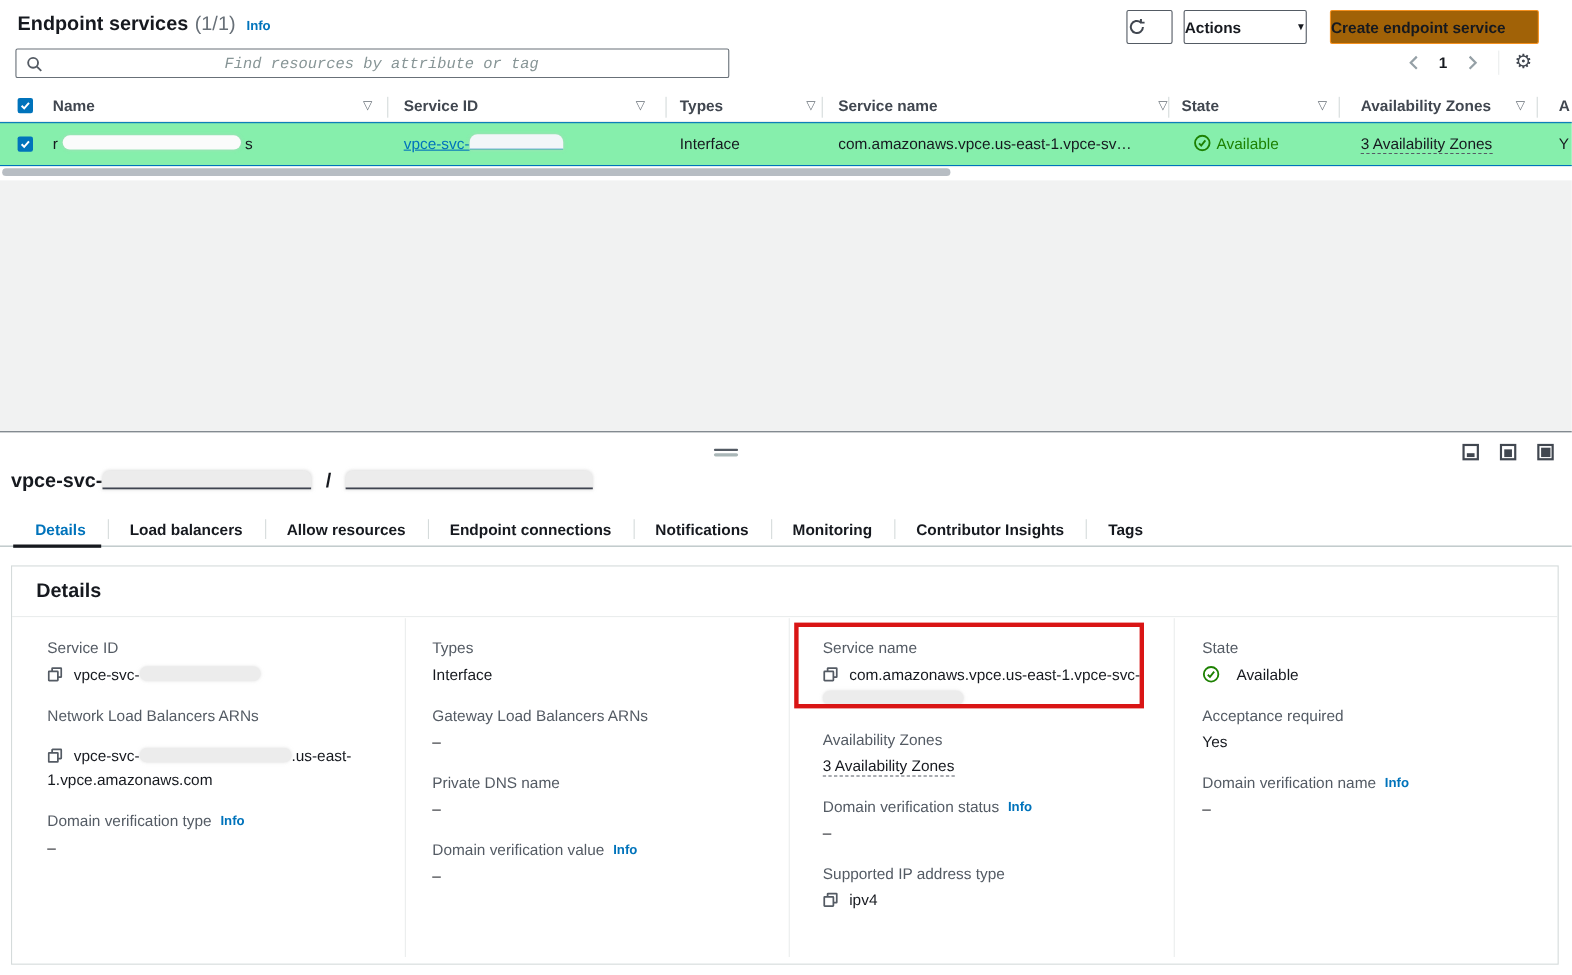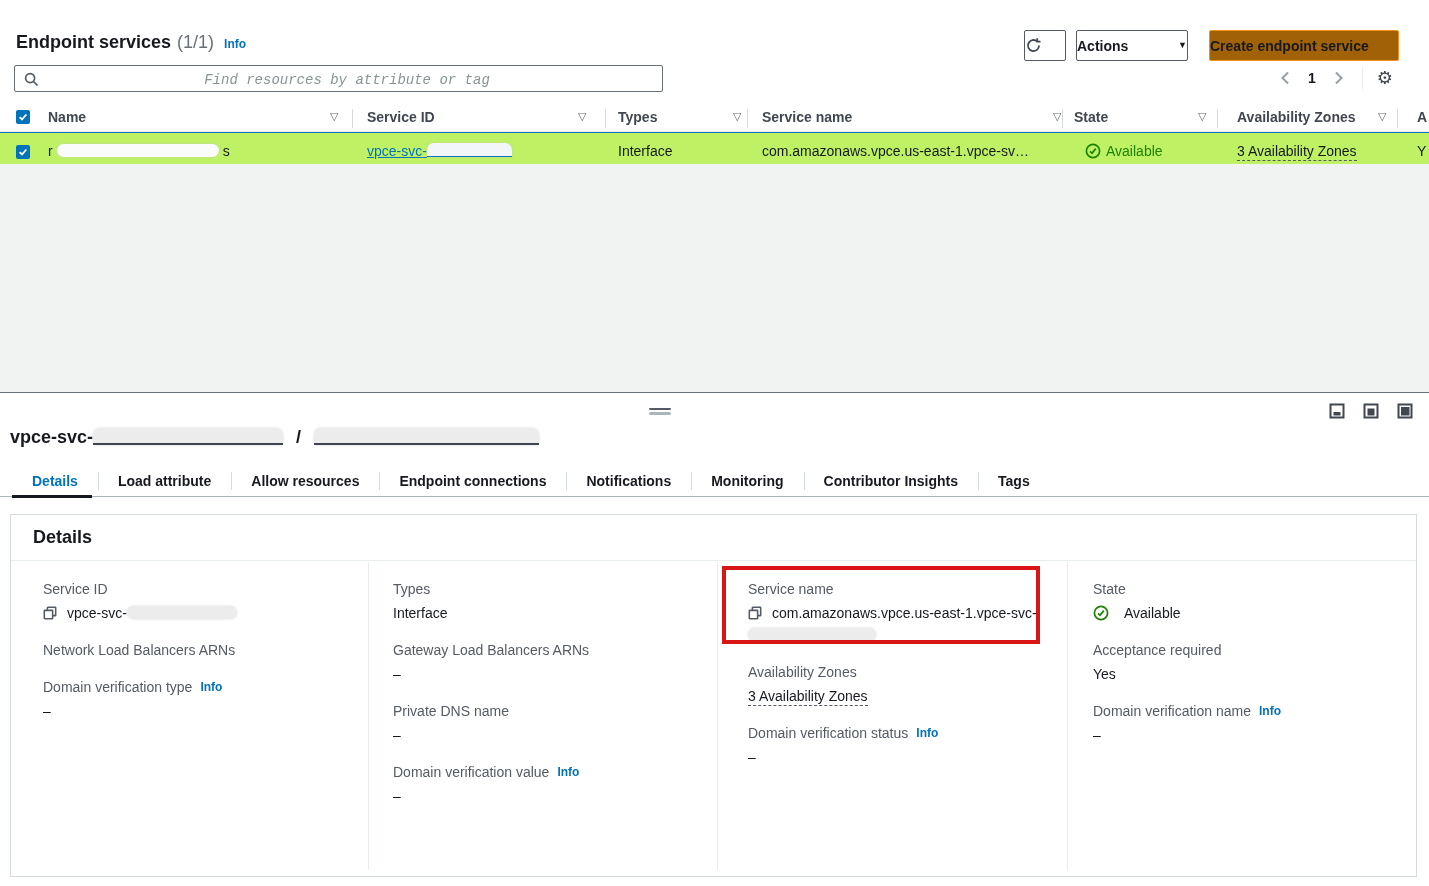--- a/index.html
+++ b/index.html
@@ -1,20 +1,20 @@
 <!DOCTYPE html>
 <html><head>
 <meta charset="utf-8">
 <style>
   html,body{margin:0;padding:0;background:#fff;}
   .page{position:relative;width:1429px;height:886px;overflow:hidden;background:#fff;
         font-family:"Liberation Sans","DejaVu Sans",sans-serif;font-size:14px;color:#16191f;}
 
   
-  .top{position:absolute;left:0;top:0;width:100%;height:164px;background:#fff;margin-top:21px;}
+  .top{position:absolute;left:0;top:0;width:100%;height:164px;background:#fff;}
   .title-row{position:absolute;left:16px;top:11px;display:flex;align-items:baseline;gap:6px;}
   .page-title{font-size:18px;font-weight:700;}
   .counter{font-size:18px;font-weight:400;color:#687078;}
   .info-link{font-size:12px;font-weight:700;color:#0073bb;margin-left:4px;cursor:pointer;}
   .btn{box-sizing:border-box;height:31px;border:1px solid #545b64;border-radius:2px;background:#fff;
        font-weight:700;font-size:14px;color:#16191f;display:flex;align-items:center;justify-content:space-between;gap:8px;position:absolute;top:9px;}
   .btn-refresh{left:1024px;width:42px;}
   .btn-actions{left:1076px;width:112px;}
   .btn-create{left:1209px;width:190px;background:#a16207;border-color:#f5901e;}
   .caret{font-size:9px;line-height:1;}
@@ -28,21 +28,21 @@
   .pg-btn{width:18px;height:18px;display:flex;align-items:center;justify-content:center;cursor:pointer;}
   .pg-num{font-weight:700;}
   .pg-div{width:1px;height:22px;background:#eaeded;}
   .gear{font-family:"DejaVu Sans",sans-serif;font-size:18px;color:#414750;cursor:pointer;line-height:1;}
 
   
   .thead{position:absolute;left:0;top:85px;width:100%;height:26px;border-bottom:1px solid #eaeded;box-sizing:border-box;}
   .th{position:absolute;top:3px;font-weight:700;color:#414750;white-space:nowrap;cursor:pointer;}
   .filter{position:absolute;top:4px;font-size:11px;color:#687078;cursor:pointer;}
   .cdiv{position:absolute;top:3px;width:1px;height:19px;background:#d5dbdb;}
-  .trow{position:absolute;left:0;top:111px;width:100%;height:40px;background:#bef264;
+  .trow{position:absolute;left:0;top:111px;width:100%;height:40px;background:#86efac;
         border-top:1px solid #0073bb;border-bottom:1px solid #0073bb;box-sizing:border-box;}
   .td{position:absolute;top:10px;white-space:nowrap;}
   .checkbox{position:absolute;width:14px;height:14px;background:#0073bb;border-radius:2px;display:flex;
             align-items:center;justify-content:center;cursor:pointer;}
   .blur{display:inline-block;background:#ececec;border-radius:7px;height:13px;vertical-align:-1px;
         box-shadow:0 0 3px rgba(200,200,200,.6);}
   .blur.light{background:#fafbfb;}
   .link{color:#0073bb;text-decoration:underline;cursor:pointer;}
   .link .blur{border-bottom:1px solid #0073bb;border-radius:7px 7px 0 0;background:#f2f6f9;}
   .status{color:#1d8102;display:inline-flex;align-items:center;gap:5px;}
@@ -217,21 +217,21 @@
 
     <div class="panel-title">
       <span>vpce-svc-</span><span class="blur" style="width:190px;margin-right:8px;"></span>
       <span>/</span>
       <span class="blur" style="width:225px;margin-left:8px;"></span>
     </div>
 
     <div class="tabs-row">
       <div class="tabs">
         <div class="tab active">Details</div>
-        <div class="tab">Load attribute</div>
+        <div class="tab">Load balancers</div>
         <div class="tab">Allow resources</div>
         <div class="tab">Endpoint connections</div>
         <div class="tab">Notifications</div>
         <div class="tab">Monitoring</div>
         <div class="tab">Contributor Insights</div>
         <div class="tab">Tags</div>
       </div>
     </div>
 
     <div class="card">
@@ -248,20 +248,27 @@
               <svg width="14" height="14" viewBox="0 0 16 16" fill="none" stroke="#545b64" stroke-width="1.8">
                   <rect x="5" y="1.5" width="9.5" height="9.5" rx="0.5"></rect>
                   <rect x="1.5" y="5" width="9.5" height="9.5" rx="0.5" fill="#fff"></rect>
                 </svg><span>vpce-svc-</span><span class="blur" style="width:110px;"></span>
             </div>
           </div>
           <div class="field">
             <div class="flabel">Network Load Balancers ARNs</div>
           </div>
           <div class="field">
+            <div class="fval">
+              <svg width="14" height="14" viewBox="0 0 16 16" fill="none" stroke="#545b64" stroke-width="1.8">
+                  <rect x="5" y="1.5" width="9.5" height="9.5" rx="0.5"></rect>
+                  <rect x="1.5" y="5" width="9.5" height="9.5" rx="0.5" fill="#fff"></rect>
+                </svg><span>vpce-svc-</span><span class="blur" style="width:138px;"></span><span>.us-east-</span><br>
+              <span>1.vpce.amazonaws.com</span>
+            </div>
           </div>
           <div class="field">
             <div class="flabel"><span>Domain verification type</span><span class="inline-info">Info</span></div>
             <div class="fval">–</div>
           </div>
         </div>
 
         <div class="col c2">
           <div class="field">
             <div class="flabel">Types</div>
@@ -293,20 +300,29 @@
             </div>
           </div>
           <div class="field">
             <div class="flabel">Availability Zones</div>
             <div class="fval"><span class="dashed">3 Availability Zones</span></div>
           </div>
           <div class="field">
             <div class="flabel"><span>Domain verification status</span><span class="inline-info">Info</span></div>
             <div class="fval">–</div>
           </div>
+          <div class="field">
+            <div class="flabel">Supported IP address type</div>
+            <div class="fval">
+              <svg width="14" height="14" viewBox="0 0 16 16" fill="none" stroke="#545b64" stroke-width="1.8">
+                  <rect x="5" y="1.5" width="9.5" height="9.5" rx="0.5"></rect>
+                  <rect x="1.5" y="5" width="9.5" height="9.5" rx="0.5" fill="#fff"></rect>
+                </svg><span>ipv4</span>
+            </div>
+          </div>
         </div>
 
         <div class="col c4">
           <div class="field">
             <div class="flabel">State</div>
             <div class="fval status">
               <svg width="16" height="16" viewBox="0 0 16 16" fill="none" stroke="#1d8102" stroke-width="1.7">
                   <circle cx="8" cy="8" r="6.6"></circle>
                   <polyline points="5,8.4 7,10.3 10.8,5.6"></polyline>
                 </svg>

